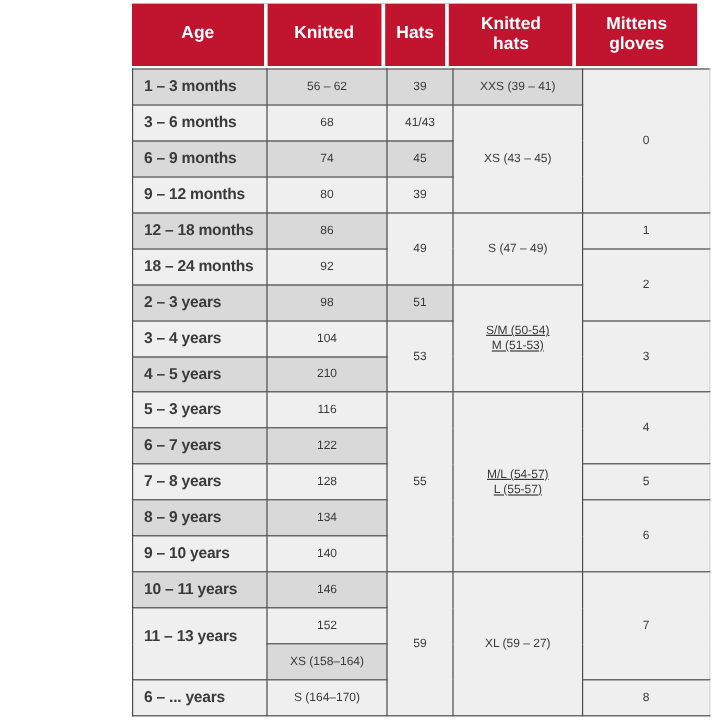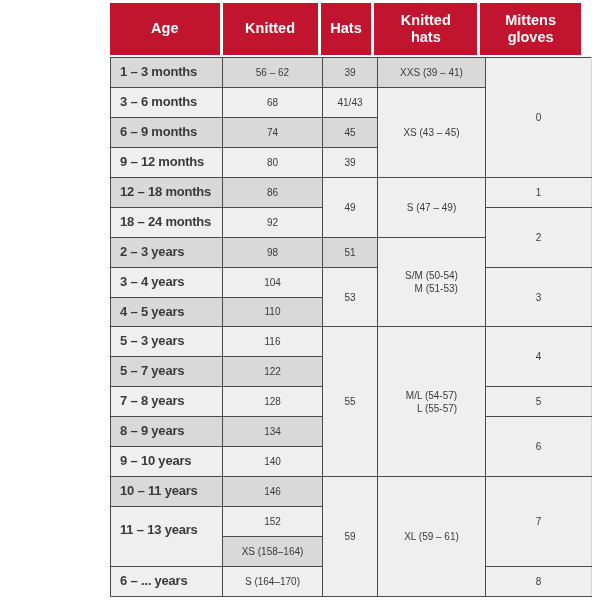--- a/index.html
+++ b/index.html
@@ -73,21 +73,21 @@
     padding-left: 9px;
     font-weight: bold;
     font-size: 13px;
     letter-spacing: -0.2px;
   }
   td.col-mittens { border-right-color: var(--light_border); }
   td.shade-gray  { background: var(--gray); }
   td.shade-light { background: var(--light); }
   td.vtop { vertical-align: top; padding-top: 15px; }
   .lines { display: inline-block; line-height: 1.3; }
-  .lines.multi { text-align: right; }
+  .lines.multi { text-align: center; text-decoration: underline; }
 </style>
 </head>
 <body>
 
 <div class="page">
   <div class="header-row">
       <div class="hcell w-age">
         <div>Age</div>
       </div>
       <div class="hcell w-clothing">
@@ -156,52 +156,52 @@
           <td rowspan="3" class="col-knitted shade-light"><span class="lines multi"><div>S/M (50-54)</div><div>M (51-53)</div></span></td>
         </tr>
         <tr>
           <td class="col-age shade-light"><span class="lines"><div>3 – 4 years</div></span></td>
           <td class="col-clothing shade-light"><span class="lines"><div>104</div></span></td>
           <td rowspan="2" class="col-hats shade-light"><span class="lines"><div>53</div></span></td>
           <td rowspan="2" class="col-mittens shade-light"><span class="lines"><div>3</div></span></td>
         </tr>
         <tr>
           <td class="col-age shade-gray"><span class="lines"><div>4 – 5 years</div></span></td>
-          <td class="col-clothing shade-gray"><span class="lines"><div>110</div></span></td>
+          <td class="col-clothing shade-gray"><span class="lines"><div>210</div></span></td>
         </tr>
         <tr>
           <td class="col-age shade-light"><span class="lines"><div>5 – 3 years</div></span></td>
           <td class="col-clothing shade-light"><span class="lines"><div>116</div></span></td>
           <td rowspan="5" class="col-hats shade-light"><span class="lines"><div>55</div></span></td>
           <td rowspan="5" class="col-knitted shade-light"><span class="lines multi"><div>M/L (54-57)</div><div>L (55-57)</div></span></td>
           <td rowspan="2" class="col-mittens shade-light"><span class="lines"><div>4</div></span></td>
         </tr>
         <tr>
-          <td class="col-age shade-gray"><span class="lines"><div>5 – 7 years</div></span></td>
+          <td class="col-age shade-gray"><span class="lines"><div>6 – 7 years</div></span></td>
           <td class="col-clothing shade-gray"><span class="lines"><div>122</div></span></td>
         </tr>
         <tr>
           <td class="col-age shade-light"><span class="lines"><div>7 – 8 years</div></span></td>
           <td class="col-clothing shade-light"><span class="lines"><div>128</div></span></td>
           <td class="col-mittens shade-light"><span class="lines"><div>5</div></span></td>
         </tr>
         <tr>
           <td class="col-age shade-gray"><span class="lines"><div>8 – 9 years</div></span></td>
           <td class="col-clothing shade-gray"><span class="lines"><div>134</div></span></td>
           <td rowspan="2" class="col-mittens shade-light"><span class="lines"><div>6</div></span></td>
         </tr>
         <tr>
           <td class="col-age shade-light"><span class="lines"><div>9 – 10 years</div></span></td>
           <td class="col-clothing shade-light"><span class="lines"><div>140</div></span></td>
         </tr>
         <tr>
           <td class="col-age shade-gray"><span class="lines"><div>10 – 11 years</div></span></td>
           <td class="col-clothing shade-gray"><span class="lines"><div>146</div></span></td>
           <td rowspan="4" class="col-hats shade-light"><span class="lines"><div>59</div></span></td>
-          <td rowspan="4" class="col-knitted shade-light"><span class="lines"><div>XL (59 – 61)</div></span></td>
+          <td rowspan="4" class="col-knitted shade-light"><span class="lines"><div>XL (59 – 27)</div></span></td>
           <td rowspan="3" class="col-mittens shade-light"><span class="lines"><div>7</div></span></td>
         </tr>
         <tr>
           <td rowspan="2" class="col-age shade-light vtop"><span class="lines"><div>11 – 13 years</div></span></td>
           <td class="col-clothing shade-light"><span class="lines"><div>152</div></span></td>
         </tr>
         <tr>
           <td class="col-clothing shade-gray"><span class="lines"><div>XS (158–164)</div></span></td>
         </tr>
         <tr>

